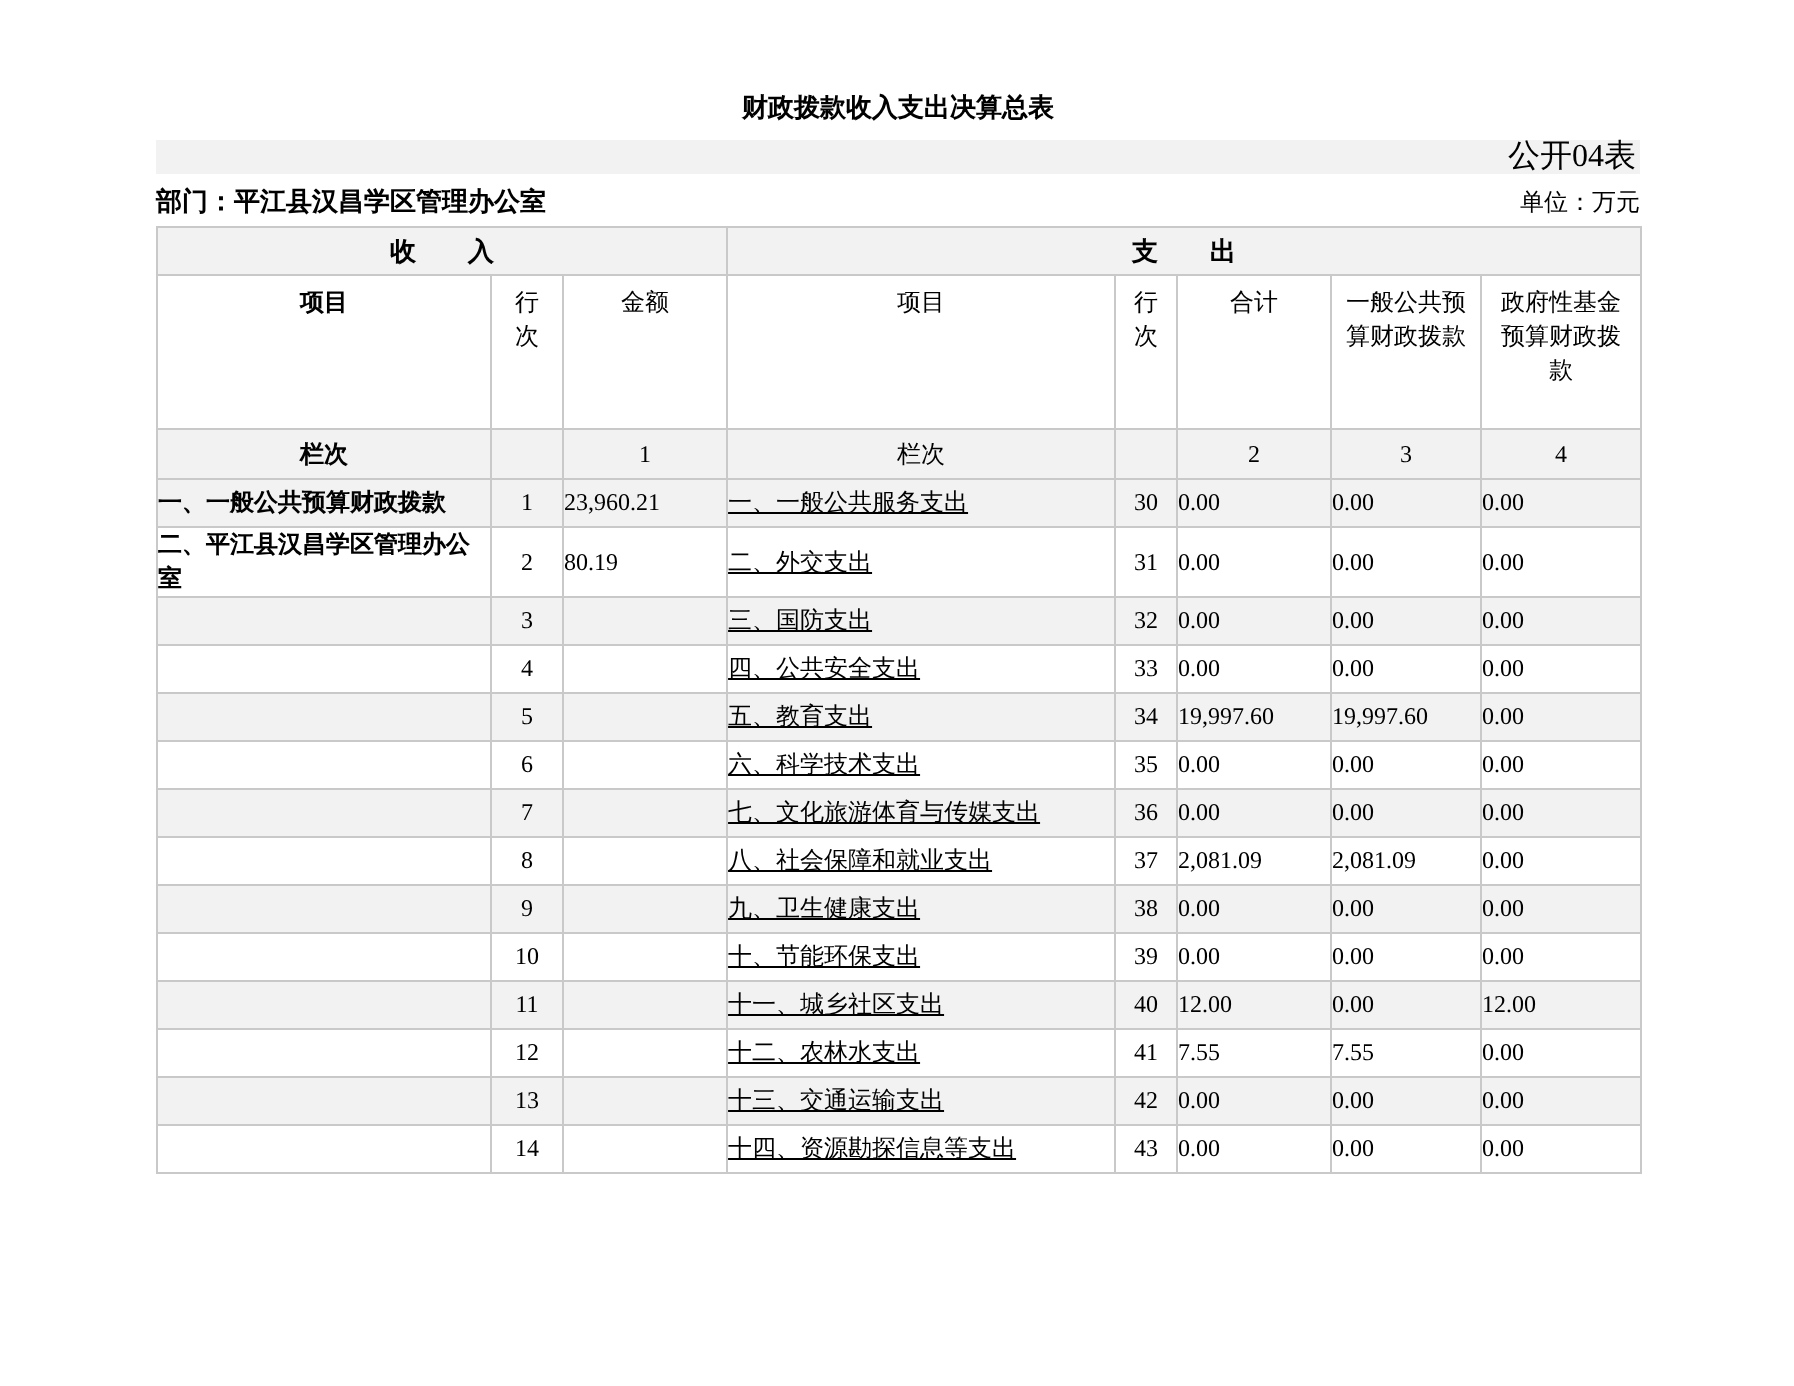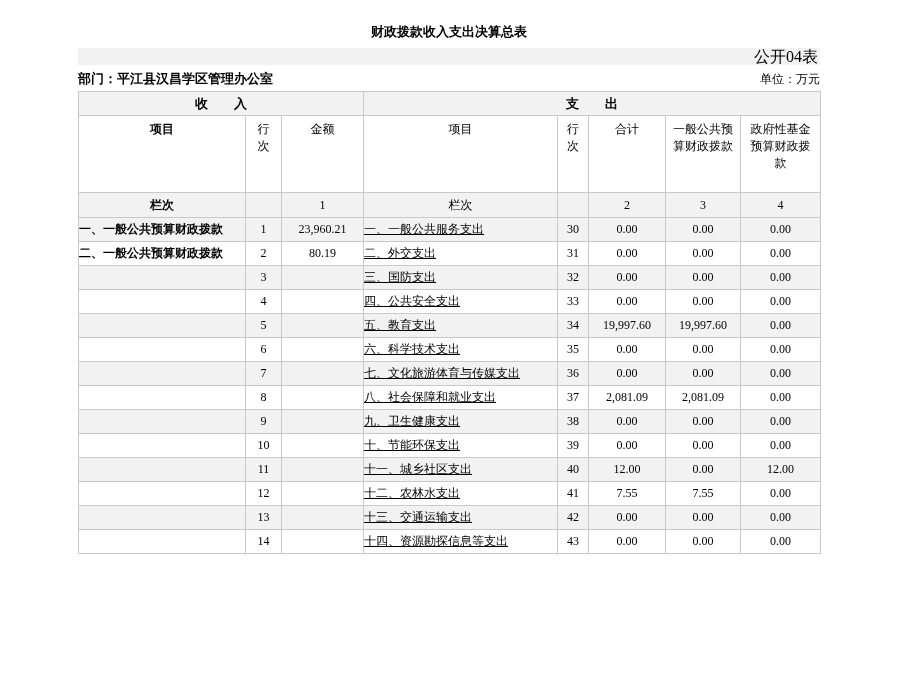--- a/index.html
+++ b/index.html
@@ -7,21 +7,21 @@
     width:897px; height:693px;
     background:#ffffff;
     color:#000;
     font-family:"Liberation Serif","DejaVu Serif",serif;
     overflow:hidden;
   }
   .doc {
     position:absolute; left:78px; top:0; width:742px;
   }
   .title {
-    margin:0; padding-top:24px;
+    margin:0; padding-top:46px;
     font-size:13px; font-weight:bold;
     text-align:center; line-height:16px;
   }
   .code-band {
     margin-top:8px; height:17px; line-height:17px;
     background:var(--band-bg,#f2f2f2);
     text-align:right; font-size:16px; padding-right:2px;
     box-sizing:border-box;
   }
   .meta {
@@ -57,21 +57,21 @@
     height:24px; background:var(--band-bg,#f2f2f2);
     text-align:center; vertical-align:middle;
   }
   tr.lanci-row td.bold { font-weight:bold; }
   tbody.rows tr { height:24px; background:#ffffff; }
   tbody.rows tr:nth-child(odd) { background:var(--band-bg,#f2f2f2); }
   tbody.rows td { vertical-align:middle; }
   td.inc-item { text-align:left; font-weight:bold; padding-left:5px; }
   td.exp-item { text-align:left; padding-left:11px;text-decoration:underline; }
   td.num-c { text-align:center; }
-  td.num-r { text-align:center; padding-right:5px; }
+  td.num-r { text-align:left; padding-right:5px; }
 </style>
 </head>
 <body>
 
 <div class="doc">
 
   <h1 class="title">财政拨款收入支出决算总表</h1>
 
   <div class="code-band">
     <span>公开04表</span>
@@ -124,21 +124,21 @@
     <td class="inc-item">一、一般公共预算财政拨款</td>
     <td class="num-c">1</td>
     <td class="num-r">23,960.21</td>
     <td class="exp-item">一、一般公共服务支出</td>
     <td class="num-c">30</td>
     <td class="num-r">0.00</td>
     <td class="num-r">0.00</td>
     <td class="num-r">0.00</td>
   </tr>
         <tr>
-    <td class="inc-item">二、一般公共预算财政拨款</td>
+    <td class="inc-item">二、平江县汉昌学区管理办公室</td>
     <td class="num-c">2</td>
     <td class="num-r">80.19</td>
     <td class="exp-item">二、外交支出</td>
     <td class="num-c">31</td>
     <td class="num-r">0.00</td>
     <td class="num-r">0.00</td>
     <td class="num-r">0.00</td>
   </tr>
         <tr>
     <td class="inc-item"></td>

